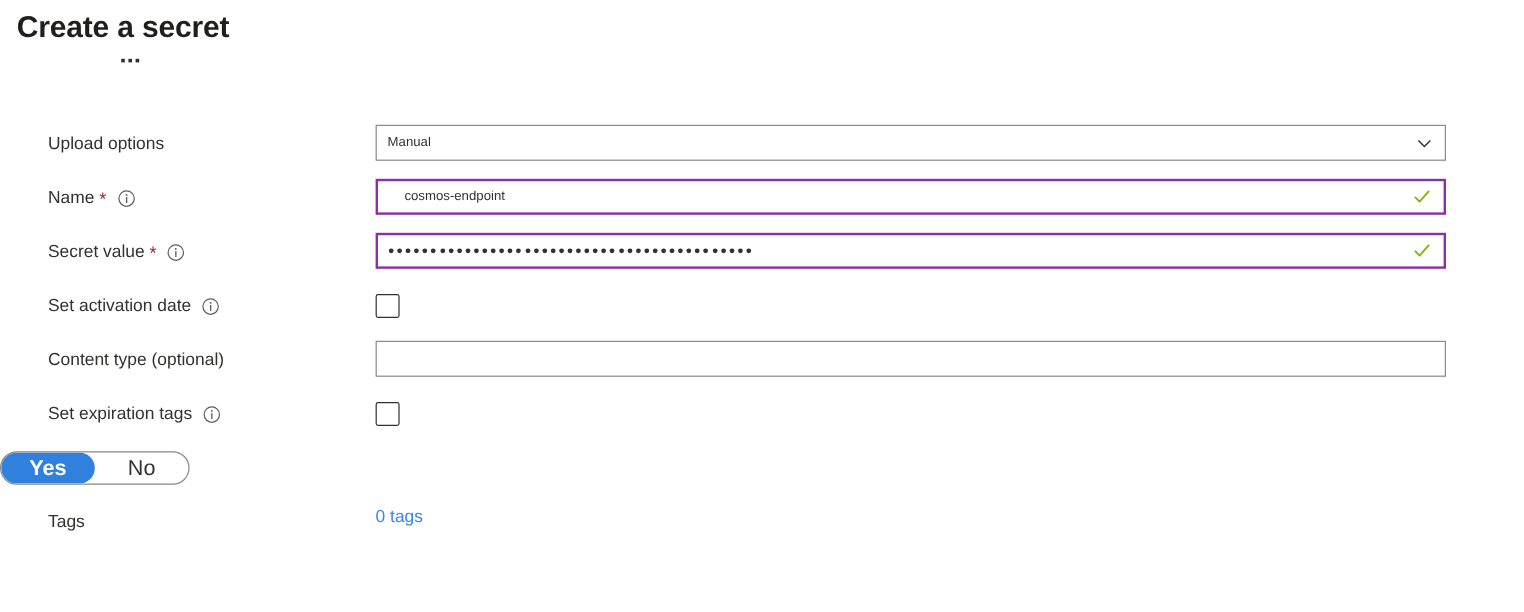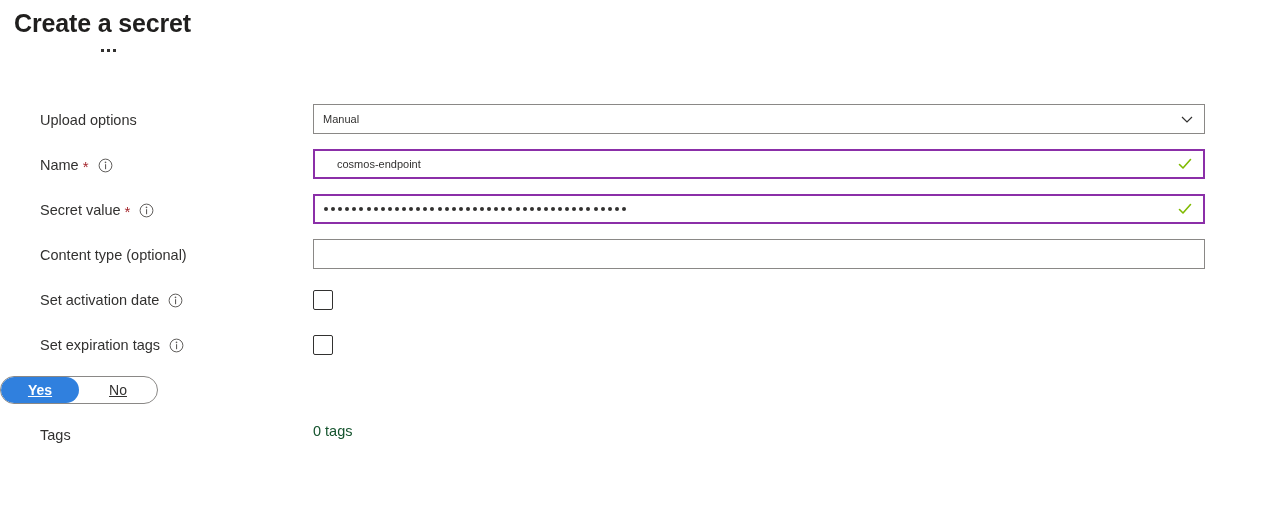--- a/index.html
+++ b/index.html
@@ -185,38 +185,37 @@
     overflow: hidden;
     box-sizing: border-box;
     margin-top: 2px;
   }
   .toggle-opt {
     min-width: 78px;
     height: 26px;
     display: flex;
     align-items: center;
     justify-content: center;
-    font-size: 14px;
+    font-size: 18px;
     color: #323130;
     cursor: pointer;
     box-sizing: border-box;
     border-radius: 14px;
     user-select: none;
-    text-decoration: underline;
   }
   .toggle-opt.selected {
     background: #3080de;
     color: #ffffff;
     font-weight: 600;
   }
 
   
   .tags-link {
     font-size: 14.5px;
-    color: #14532d;
+    color: #3b82f6;
     text-decoration: none;
     cursor: pointer;
     display: inline-block;
     padding-top: 4px;
   }
 </style>
 </head>
 <body>
 
 <div class="blade-header">
@@ -333,47 +332,47 @@
           <svg width="16" height="16" viewBox="0 0 16 16">
               <path d="M2.5 8.5 L6 12 L13.5 3.5" fill="none" stroke="#7fba00" stroke-width="1.6" stroke-linecap="round" stroke-linejoin="round"></path>
             </svg>
         </span>
       </div>
     </div>
   </div>
 
   <div class="form-row">
     <div class="row-label">
-      <span>Content type (optional)</span>
-    </div>
-    <div class="row-control">
-      <div class="field">
-        <span class="field-text"></span>
-      </div>
-    </div>
-  </div>
-
-  <div class="form-row">
-    <div class="row-label">
       <span>Set activation date</span>
       <span class="info-icon">
         <svg width="15" height="15" viewBox="0 0 15 15">
             <circle cx="7.5" cy="7.5" r="6.4" fill="none" stroke="#605e5c" stroke-width="1"></circle>
             <circle cx="7.5" cy="4.4" r="0.8" fill="#605e5c"></circle>
             <rect x="7" y="6.2" width="1.1" height="5" fill="#605e5c"></rect>
           </svg>
       </span>
     </div>
     <div class="row-control">
       <div class="checkbox"></div>
     </div>
   </div>
 
   <div class="form-row">
     <div class="row-label">
+      <span>Content type (optional)</span>
+    </div>
+    <div class="row-control">
+      <div class="field">
+        <span class="field-text"></span>
+      </div>
+    </div>
+  </div>
+
+  <div class="form-row">
+    <div class="row-label">
       <span>Set expiration tags</span>
       <span class="info-icon">
         <svg width="15" height="15" viewBox="0 0 15 15">
             <circle cx="7.5" cy="7.5" r="6.4" fill="none" stroke="#605e5c" stroke-width="1"></circle>
             <circle cx="7.5" cy="4.4" r="0.8" fill="#605e5c"></circle>
             <rect x="7" y="6.2" width="1.1" height="5" fill="#605e5c"></rect>
           </svg>
       </span>
     </div>
     <div class="row-control">

